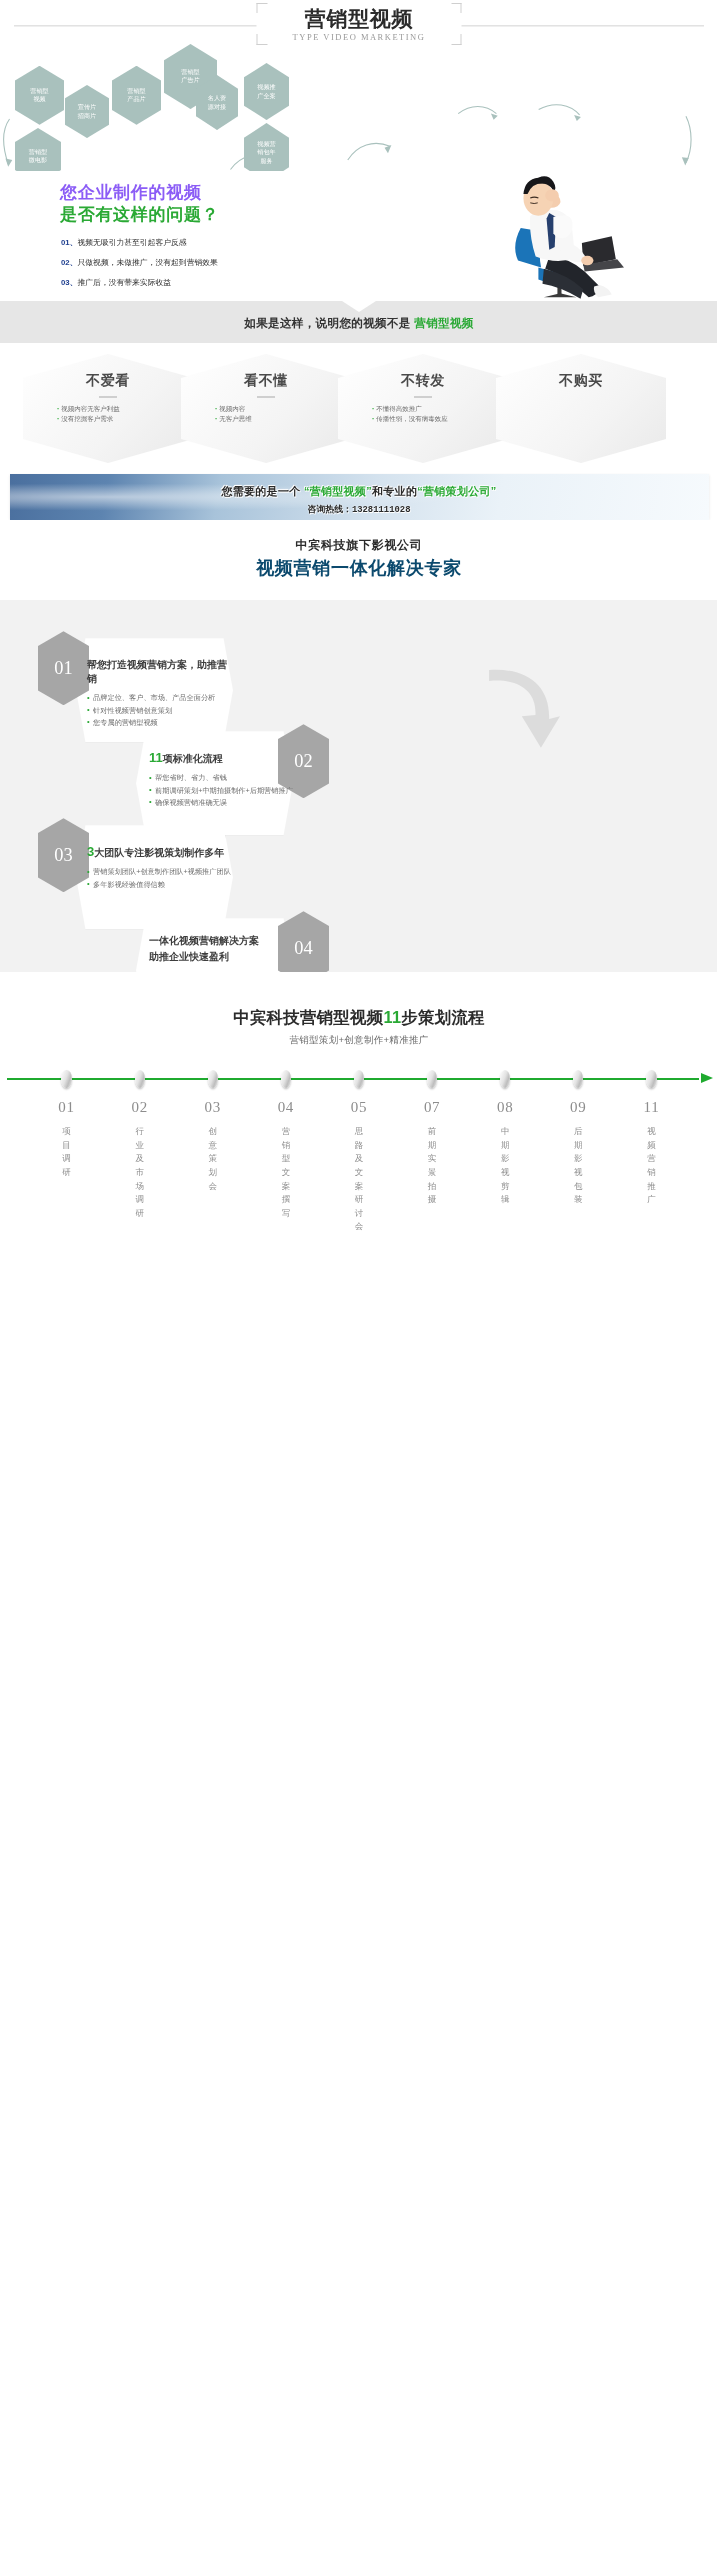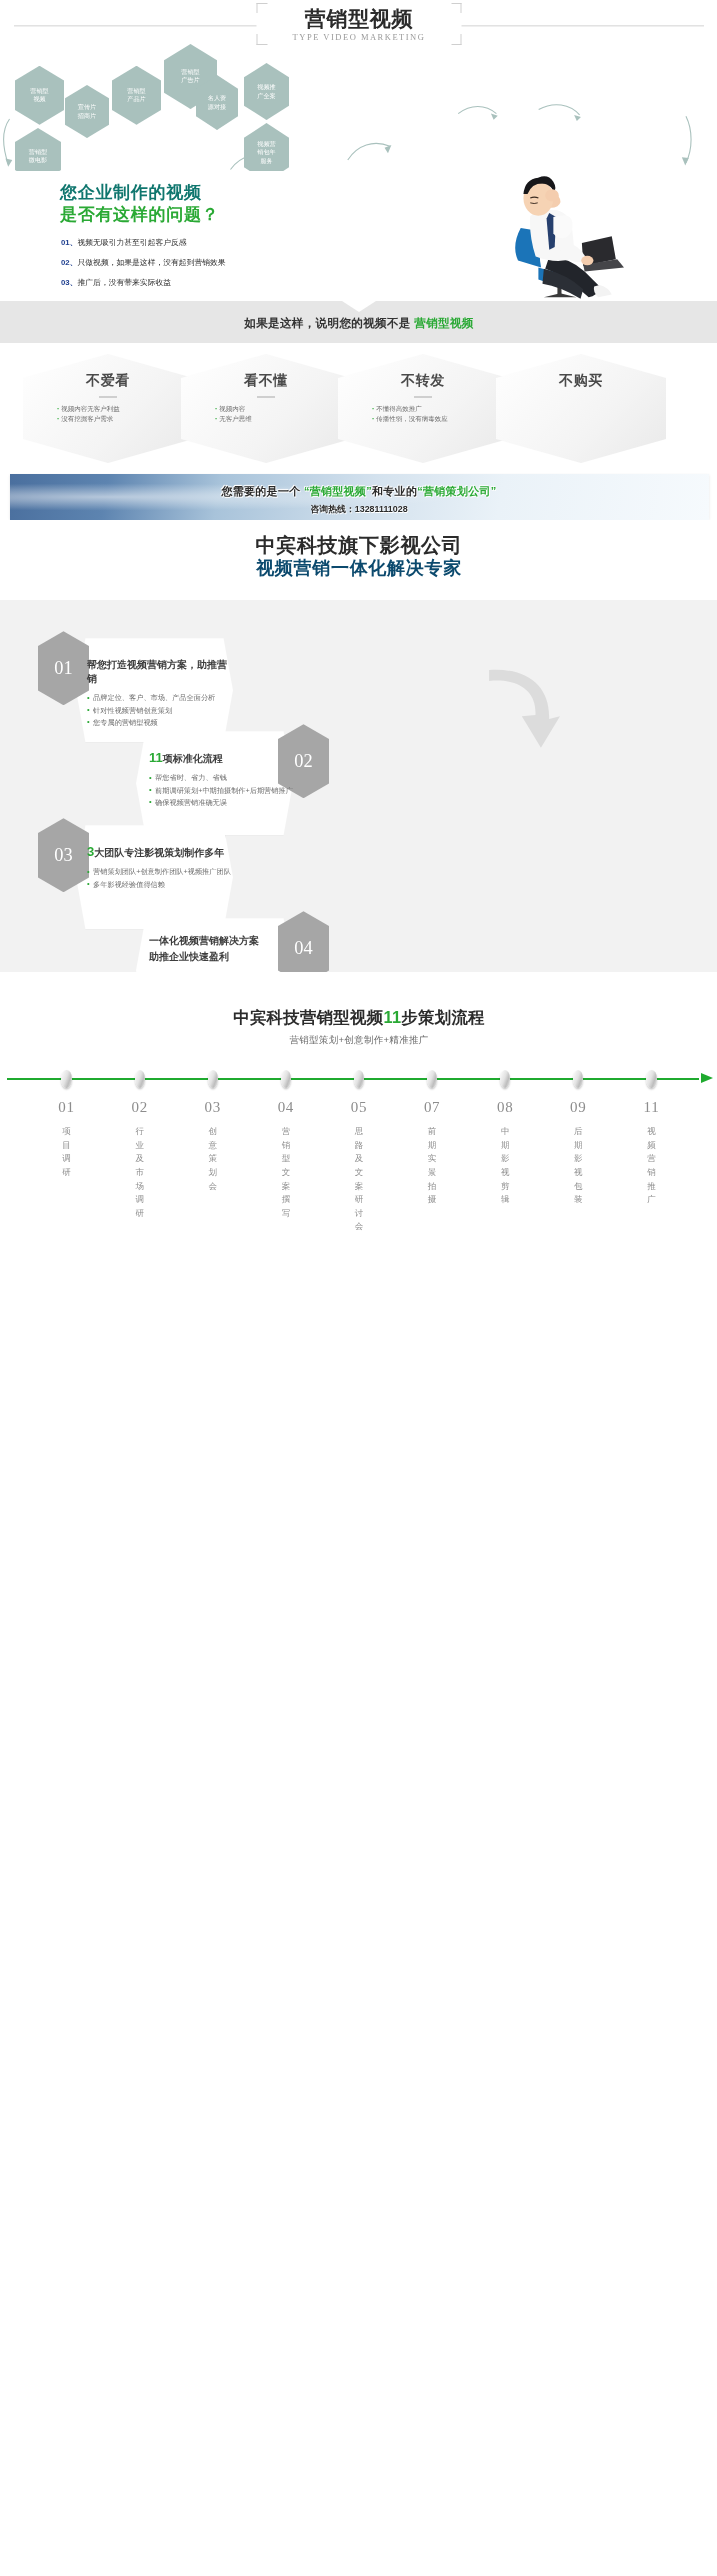--- a/index.html
+++ b/index.html
@@ -67,21 +67,21 @@
     box-shadow: 0 2px 5.5px rgba(0,0,0,.10);
     font-size: 6.1px; line-height: 8.2px;
   }
   .hexhull span { display: block; }
   .arrowsvg { position: absolute; left: 0; top: 0; width: 718px; height: 123px; pointer-events: none; }
 
   
   .sec-problem { position: relative; height: 130px; background: #fff; }
   .pb-title1 {
     position: absolute; left: 60px; top: 9.5px;
-    font-size: 17px; font-weight: 800; color: #0f766e; letter-spacing: 0.7px;
+    font-size: 17px; font-weight: 800; color: #8b5cf6; letter-spacing: 0.7px;
   }
   .pb-title2 {
     position: absolute; left: 60px; top: 32px;
     font-size: 17px; font-weight: 800; color: #2aa935; letter-spacing: 0.7px;
   }
   .pb-list { position: absolute; left: 61px; top: 66px; }
   .pb-item { font-size: 7.8px; color: #2e2e2e; margin-bottom: 8.9px; white-space: nowrap; }
   .pb-num { color: #1f3f8f; font-weight: 700; }
 
   
@@ -131,25 +131,26 @@
   .blue-l1 {
     position: absolute; left: 0; right: 0; top: 9.5px; text-align: center;
     font-size: 11px; font-weight: 800; color: #2b2b2b; letter-spacing: 0.3px;
     text-shadow: 0 0 2px #fff, 0 0 2px #fff, 0.7px 0.7px 0 #fff, -0.7px -0.7px 0 #fff;
   }
   .blue-l1 .grn { color: #2aa935; }
   .blue-l2 {
     position: absolute; left: 0; right: 0; top: 29px; text-align: center;
     font-size: 8.9px; font-weight: 700; color: #2b2b2b;
     text-shadow: 0 0 2px #fff, 0.7px 0.7px 0 #fff;
+    font-family: Liberation Mono, monospace;
   }
 
   
   .sec-company { position: relative; height: 80px; background: #fff; text-align: center; padding-top: 13.6px; }
-  .co-l1 { font-size: 20px; font-weight: 800; color: #2b2b2b; letter-spacing: 0.7px; line-height: 23px; }
+  .co-l1 { font-size: 12px; font-weight: 800; color: #2b2b2b; letter-spacing: 0.7px; line-height: 23px; }
   .co-l2 { font-size: 18px; font-weight: 800; color: #0c4a6e; letter-spacing: 0.7px; line-height: 23px; }
   .co-l3 { font-size: 9.5px; color: #666; letter-spacing: 0.7px; margin-top: 5.5px; }
 
   
   .sec-reasons { position: relative; height: 372px; background: #f2f2f2; }
   .rs-title { text-align: center; padding-top: 17.7px; font-size: 13.6px; font-weight: 700; color: #4a4a4a; letter-spacing: 0.7px; }
   .rs-title .grn { color: #2aa935; font-size: 17.7px; font-weight: 800; }
   .rs-wrap { position: relative; width: 718px; height: 320px; }
 
   .rs-card {
@@ -279,21 +280,21 @@
 </div>
 
 <div class="sec-problem">
   <div class="pb-title1">您企业制作的视频</div>
   <div class="pb-title2">是否有这样的问题？</div>
   <div class="pb-list">
     <div class="pb-item">
       <span class="pb-num">01、</span><span>视频无吸引力甚至引起客户反感</span>
     </div>
     <div class="pb-item">
-      <span class="pb-num">02、</span><span>只做视频，如果是这样，没有起到营销效果</span>
+      <span class="pb-num">02、</span><span>只做视频，未做推广，没有起到营销效果</span>
     </div>
     <div class="pb-item">
       <span class="pb-num">03、</span><span>推广后，没有带来实际收益</span>
     </div>
   </div>
 
   <div class="bizman">
     <svg width="177" height="125" viewBox="0 0 260 184">
 
       <path d="M70,78 q-14,26 -4,48 l34,10 q-6,-28 6,-52 z" fill="#1b74b8"></path>

